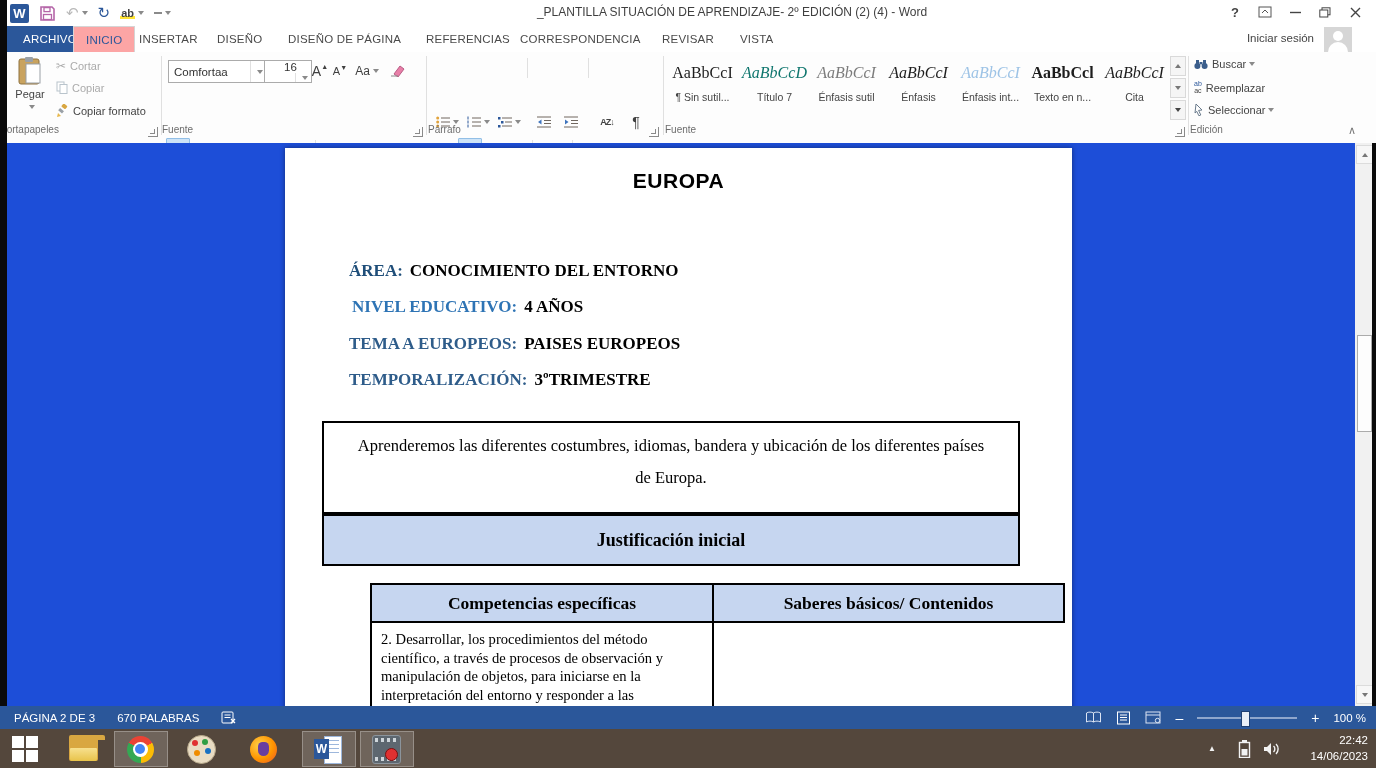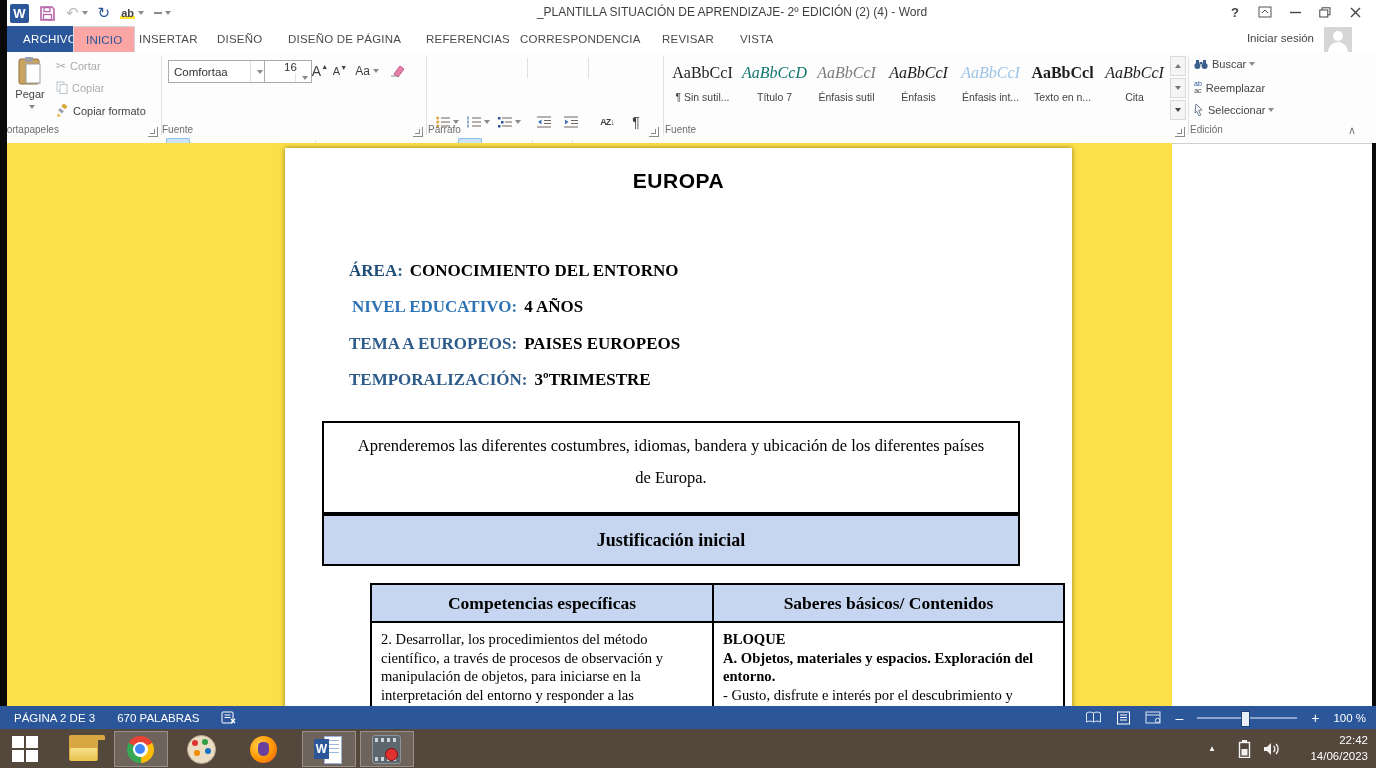--- a/index.html
+++ b/index.html
@@ -55,21 +55,21 @@
   .style-sample{font-family:"Liberation Serif",serif;font-size:16px;margin-top:8px;color:#1d1d1d;}
   .style-label{font-size:10.5px;color:#444;margin-top:9px;}
   .it{font-style:italic;}
   .scrollstack{position:absolute;left:505px;top:4px;width:14px;}
   .scrollstack div{width:14px;height:18px;border:1px solid #d9d9d9;background:#f5f5f5;margin-bottom:2px;
     display:flex;align-items:center;justify-content:center;}
   .tri-up{width:0;height:0;border-left:3.5px solid transparent;border-right:3.5px solid transparent;border-bottom:4px solid #777;}
   .tri-dn{width:0;height:0;border-left:3.5px solid transparent;border-right:3.5px solid transparent;border-top:4px solid #777;}
 
   
-  #docarea{position:absolute;top:143px;left:0;width:1172px;height:563px;background:#fde047;overflow:hidden;}
+  #docarea{position:absolute;top:143px;left:0;width:1376px;height:563px;background:#1d4ed8;overflow:hidden;}
   #page{position:absolute;left:285px;top:5px;width:787px;height:860px;background:#fff;box-shadow:0 0 5px rgba(0,0,0,.45);}
   #doc-title{position:absolute;top:21px;left:0;width:100%;text-align:center;font-weight:bold;
     font-size:21px;color:#000;letter-spacing:.5px;}
   .fieldline{position:absolute;left:64px;font-family:"Liberation Serif",serif;font-weight:bold;font-size:17px;color:#000;}
   .flabel0{color:#1F4E79;} .flabel1{color:#2E74B5;text-align:center;} .flabel2{color:#2E5C8A;} .flabel3{color:#2E5C8A;}
   .fvalue{color:#000;margin-left:7px;}
   #table1{position:absolute;left:37px;top:273px;width:698px;}
   #t1head{height:48px;background:#C6D6F0;border:2px solid #000;display:flex;align-items:center;justify-content:center;
     font-family:"Liberation Serif",serif;font-weight:bold;font-size:18px;color:#000;}
   #t1body{min-height:76px;background:#fff;border:2px solid #000;border-top:none;box-shadow:inset 0 2px 0 #000;
@@ -542,25 +542,20 @@
 
       <div id="table1">
         <div id="t1body">Aprenderemos las diferentes costumbres, idiomas, bandera y ubicación de los diferentes países de Europa.</div>
         <div id="t1head">Justificación inicial</div>
       </div>
 
       <div id="table2">
         <div class="t2h">Competencias específicas</div>
         <div class="t2h right">Saberes básicos/ Contenidos</div>
         <div class="t2c">2. Desarrollar, los procedimientos del método científico, a través de procesos de observación y manipulación de objetos, para iniciarse en la interpretación del entorno y responder a las</div>
-        <div class="t2c right">
-          <div class="bold">BLOQUE</div>
-          <div class="bold">A. Objetos, materiales y espacios. Exploración del entorno.</div>
-          <div>- Gusto, disfrute e interés por el descubrimiento y</div>
-        </div>
       </div>
     </div>
 
     <div id="vscroll">
       <div class="varrow" style="top:2px;">
           <span class="tri-up"></span>
         </div>
       <div id="vthumb"></div>
       <div class="varrow" style="bottom:2px;">
           <span class="tri-dn"></span>

